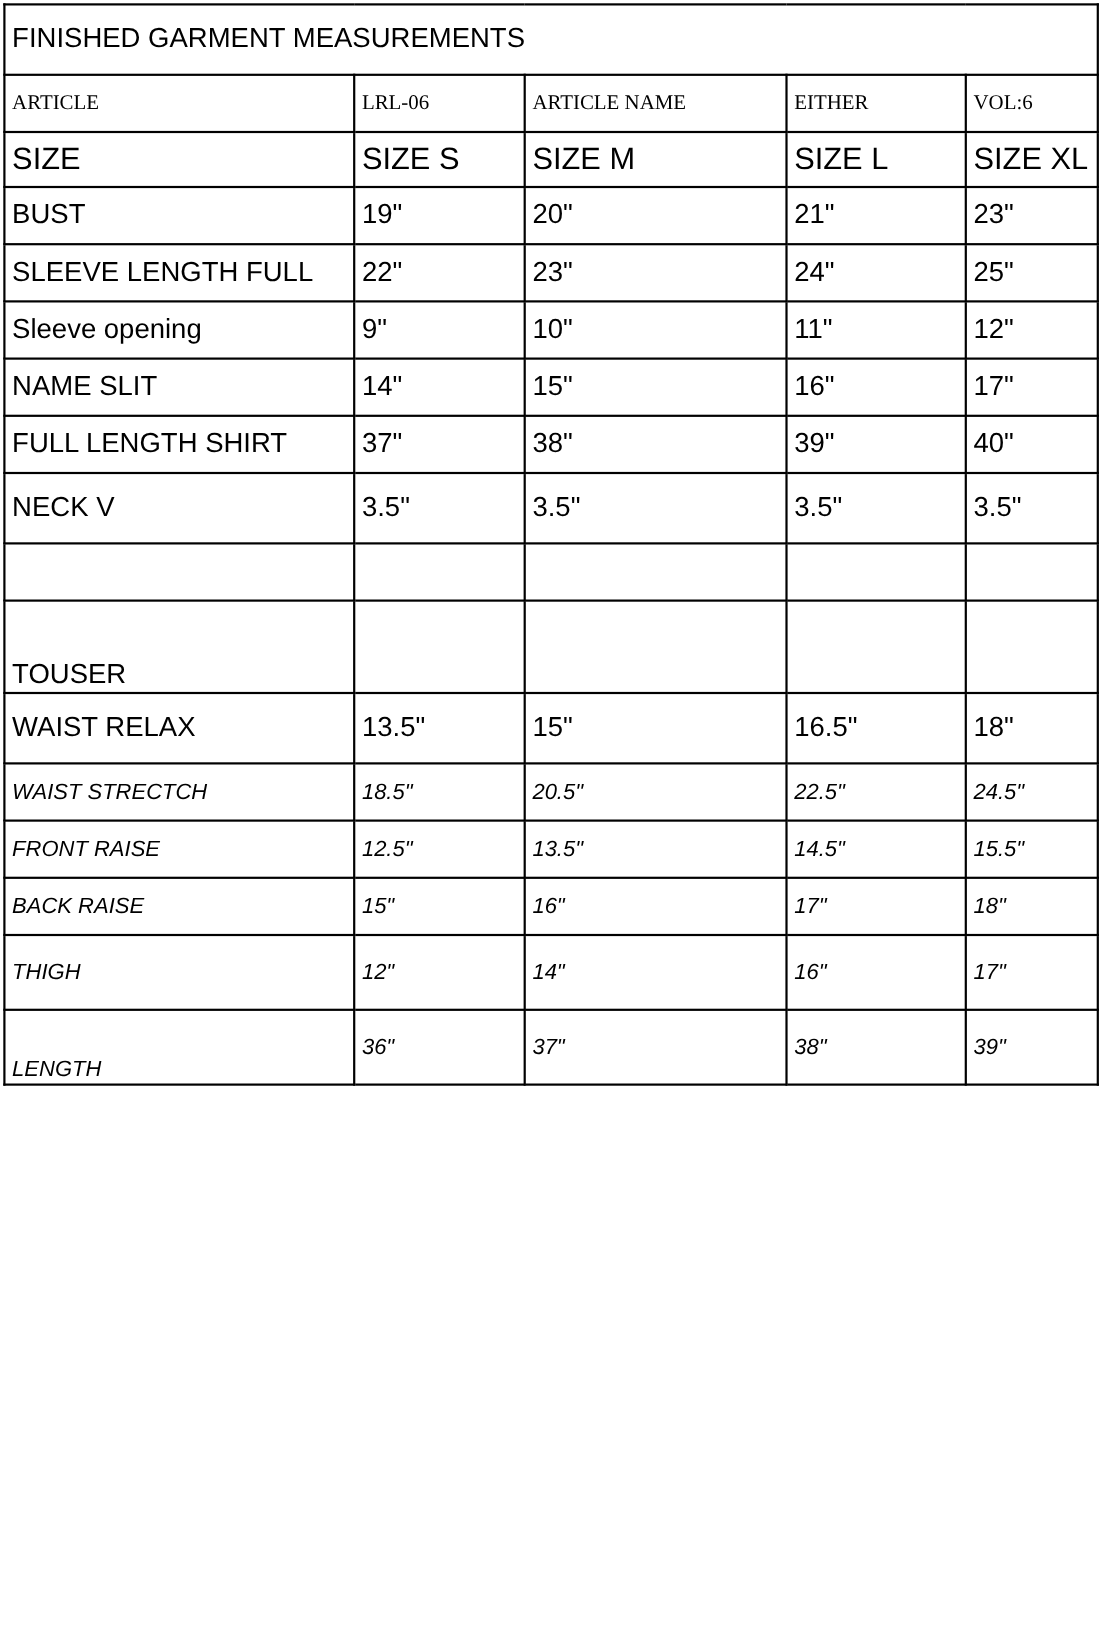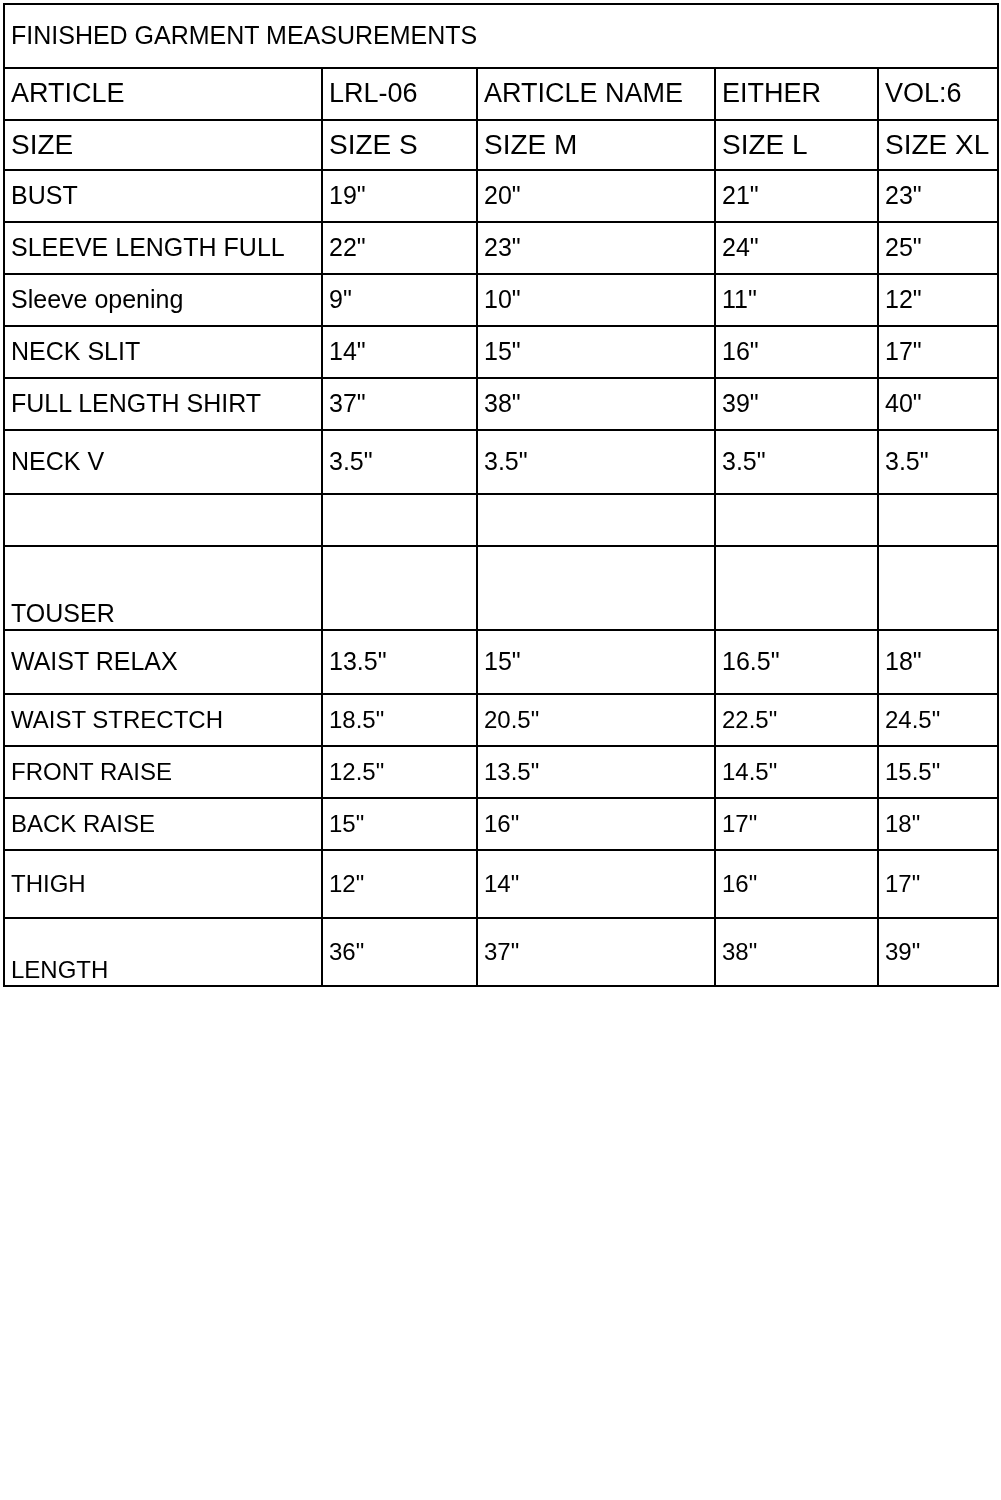--- a/index.html
+++ b/index.html
@@ -43,29 +43,29 @@
     padding: 4px 0 8px 0;
     letter-spacing: 0px;
     height: 58px;
   }
   col.c0 { width: 318px; }
   col.c1 { width: 155px; }
   col.c2 { width: 238px; }
   col.c3 { width: 163px; }
   col.c4 { width: 120px; }
 
-  tr.r-head td { font-size: 27px; height: 46px; }
+  tr.r-head td { font-size: 19px; height: 46px; font-family: Liberation Serif, serif; }
   tr.r-size td { font-size: 28px; height: 44px; }
   tr.r-std td  { height: 46px; }
   tr.r-blank td { height: 46px; }
   tr.r-blank2 td { height: 78px; }
   tr.r-tall td { height: 58px; }
   tr.r-thigh td { height: 62px; }
   tr.r-length td { height: 62px; }
-  tr.r-small td { font-size: 24px; }
+  tr.r-small td { font-size: 20px; font-style: italic; }
 </style>
 </head>
 <body>
 
 <div class="sheet">
   <table class="fgm">
     <colgroup>
       <col class="c0">
         <col class="c1">
         <col class="c2">
@@ -112,21 +112,21 @@
 
       <tr class="r-std">
         <td>Sleeve opening</td>
         <td>9"</td>
         <td>10"</td>
         <td>11"</td>
         <td>12"</td>
       </tr>
 
       <tr class="r-std">
-        <td>NECK SLIT</td>
+        <td>NAME SLIT</td>
         <td>14"</td>
         <td>15"</td>
         <td>16"</td>
         <td>17"</td>
       </tr>
 
       <tr class="r-std">
         <td>FULL LENGTH SHIRT</td>
         <td>37"</td>
         <td>38"</td>

